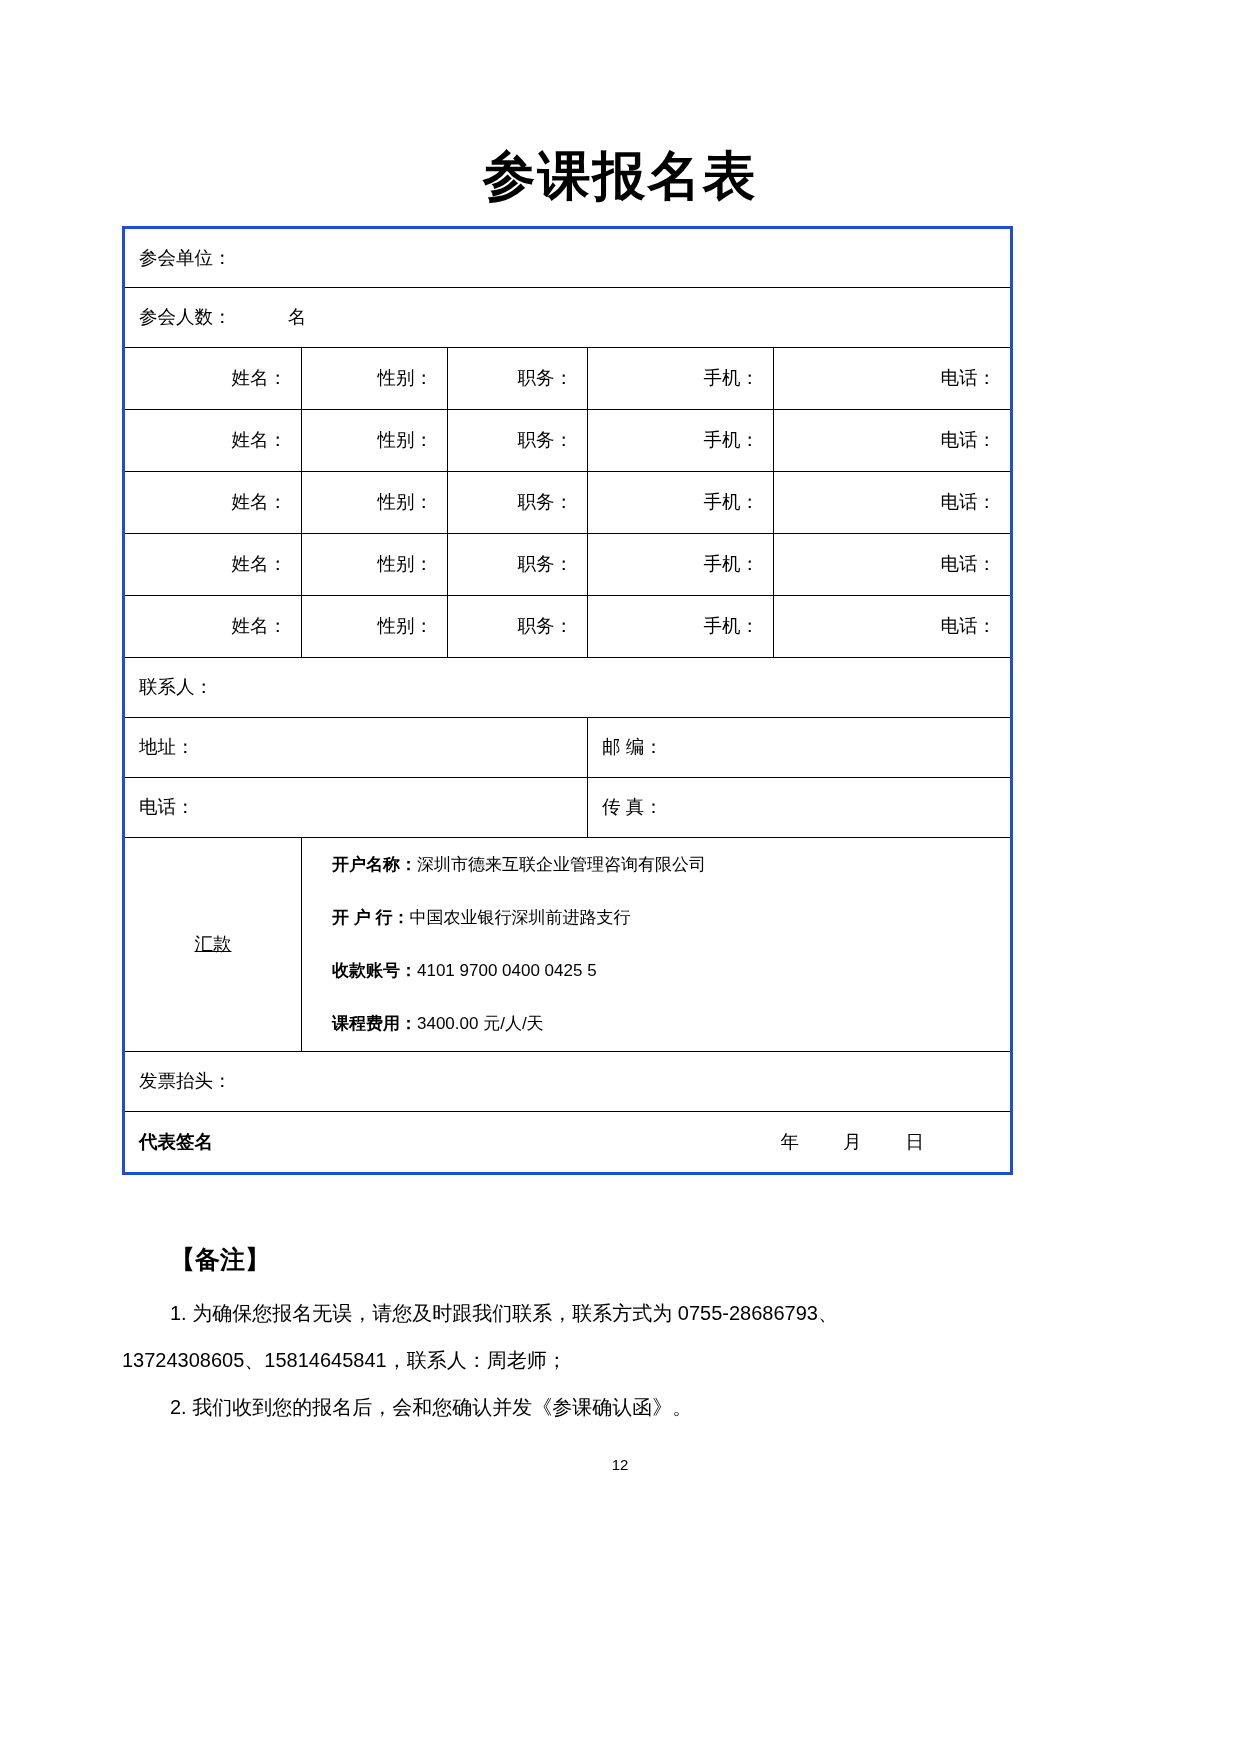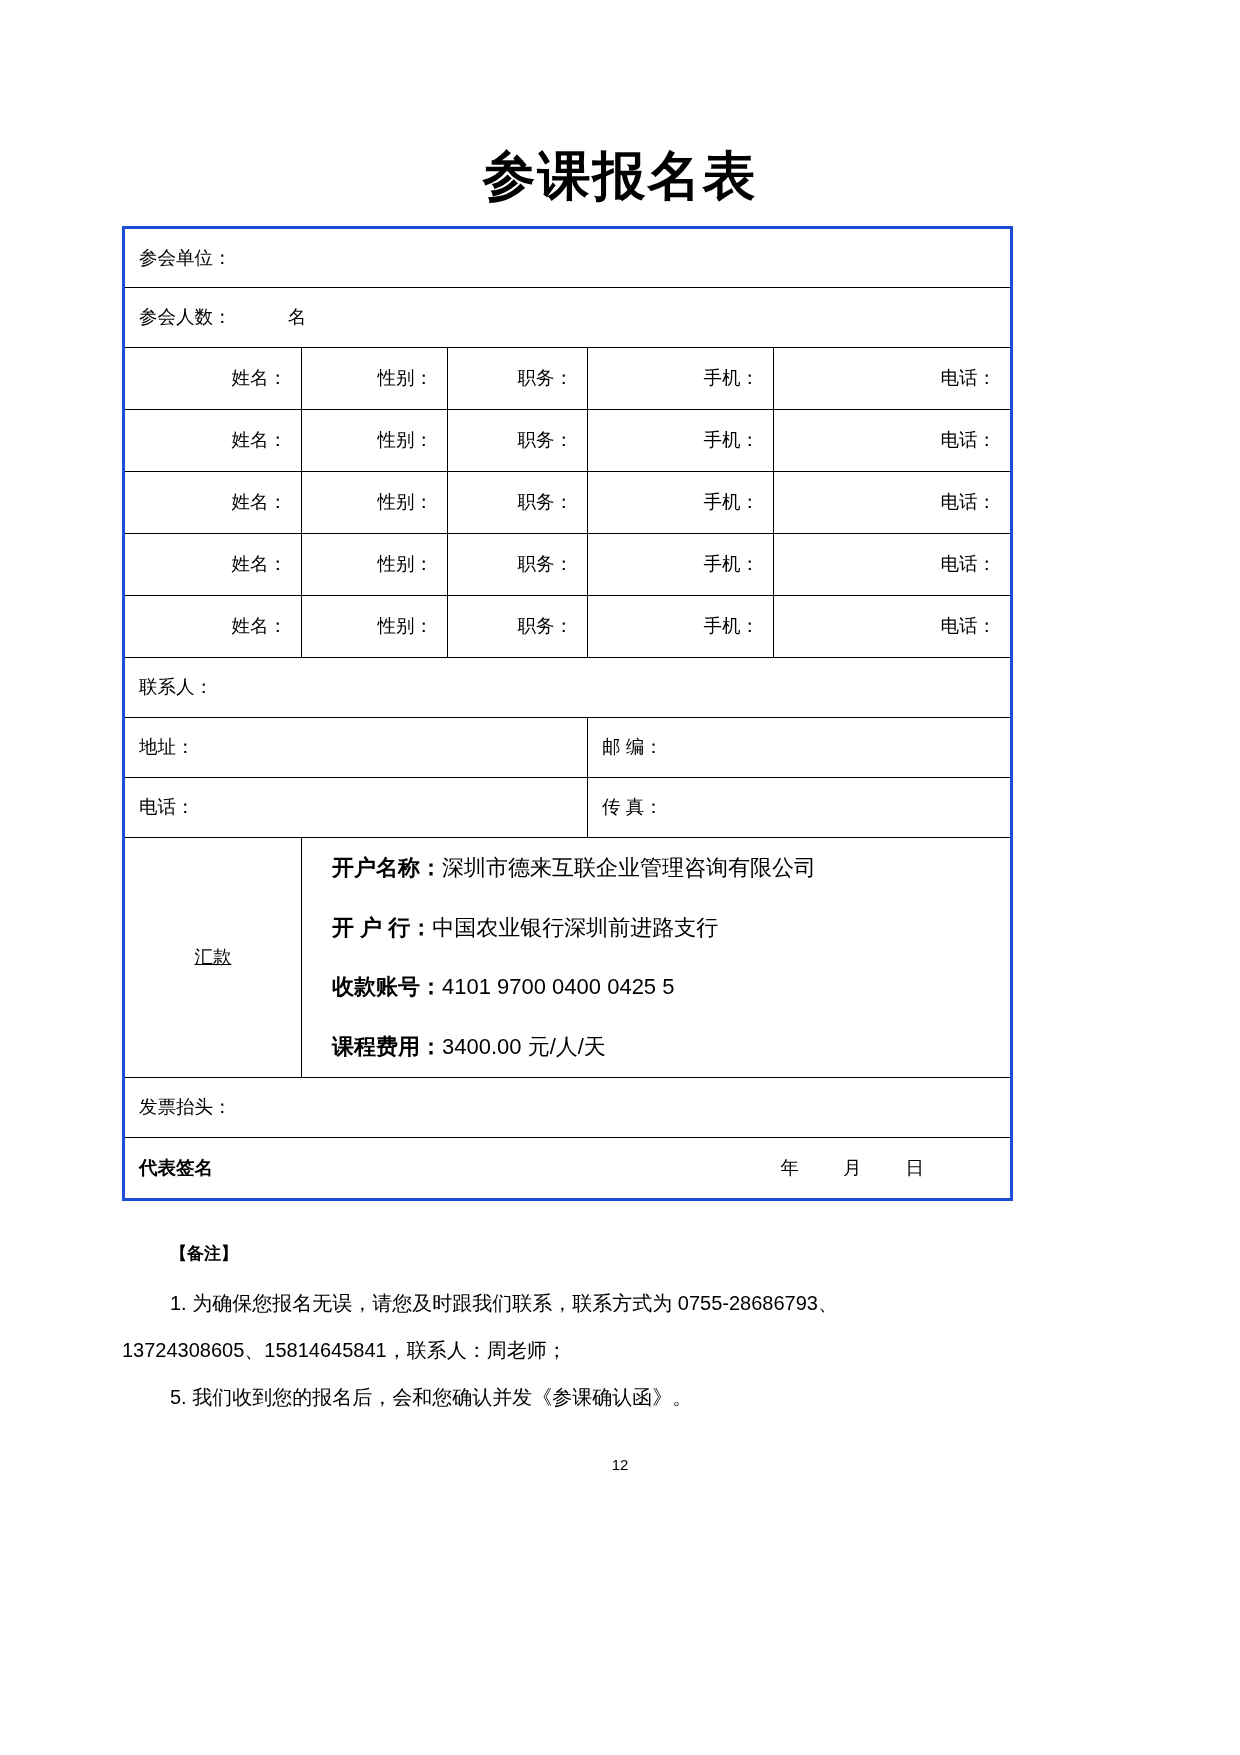--- a/index.html
+++ b/index.html
@@ -67,21 +67,21 @@
     font-weight: bold;
     font-size: 19px;
     vertical-align: middle;
     text-decoration: underline;
   }
   .remit-lines {
     padding: 16px 14px 16px 30px !important;
     vertical-align: middle;
   }
   .remit-line {
-    font-size: 22px;
+    font-size: 17px;
     line-height: 1.3;
     margin: 0 0 31px 0;
     white-space: nowrap;
   }
   .remit-line:last-child { margin-bottom: 0; }
   .remit-line .lbl { font-weight: bold; }
   .remit-line .val { font-weight: normal; }
 
   .sign-row td { height: 62px; }
   .sign-inner {
@@ -94,21 +94,21 @@
   .sign-dates span { font-size: 18.5px; }
 
   
   .notes {
     position: absolute;
     left: 122px;
     top: 1228px;
     width: 900px;
   }
   .notes-heading {
-    font-size: 17px;
+    font-size: 25px;
     font-weight: bold;
     margin: 0 0 20px 48px;
     line-height: 1.2;
   }
   .note-item {
     font-size: 20px;
     line-height: 1.95;
     margin: 0 0 8px 0;
     padding-left: 48px;
     font-weight: normal;
@@ -236,18 +236,18 @@
           </div>
         </td>
       </tr>
     </tbody>
   </table>
 
   <div class="notes">
     <div class="notes-heading">【备注】</div>
     <p class="note-item">1. 为确保您报名无误，请您及时跟我们联系，联系方式为 0755-28686793、</p>
     <p class="note-item" style="padding-left:0">13724308605、15814645841，联系人：周老师；</p>
-    <p class="note-item">5. 我们收到您的报名后，会和您确认并发《参课确认函》。</p>
+    <p class="note-item">2. 我们收到您的报名后，会和您确认并发《参课确认函》。</p>
   </div>
 
   <div class="page-number">12</div>
 
 </div>
 
 </body></html>

